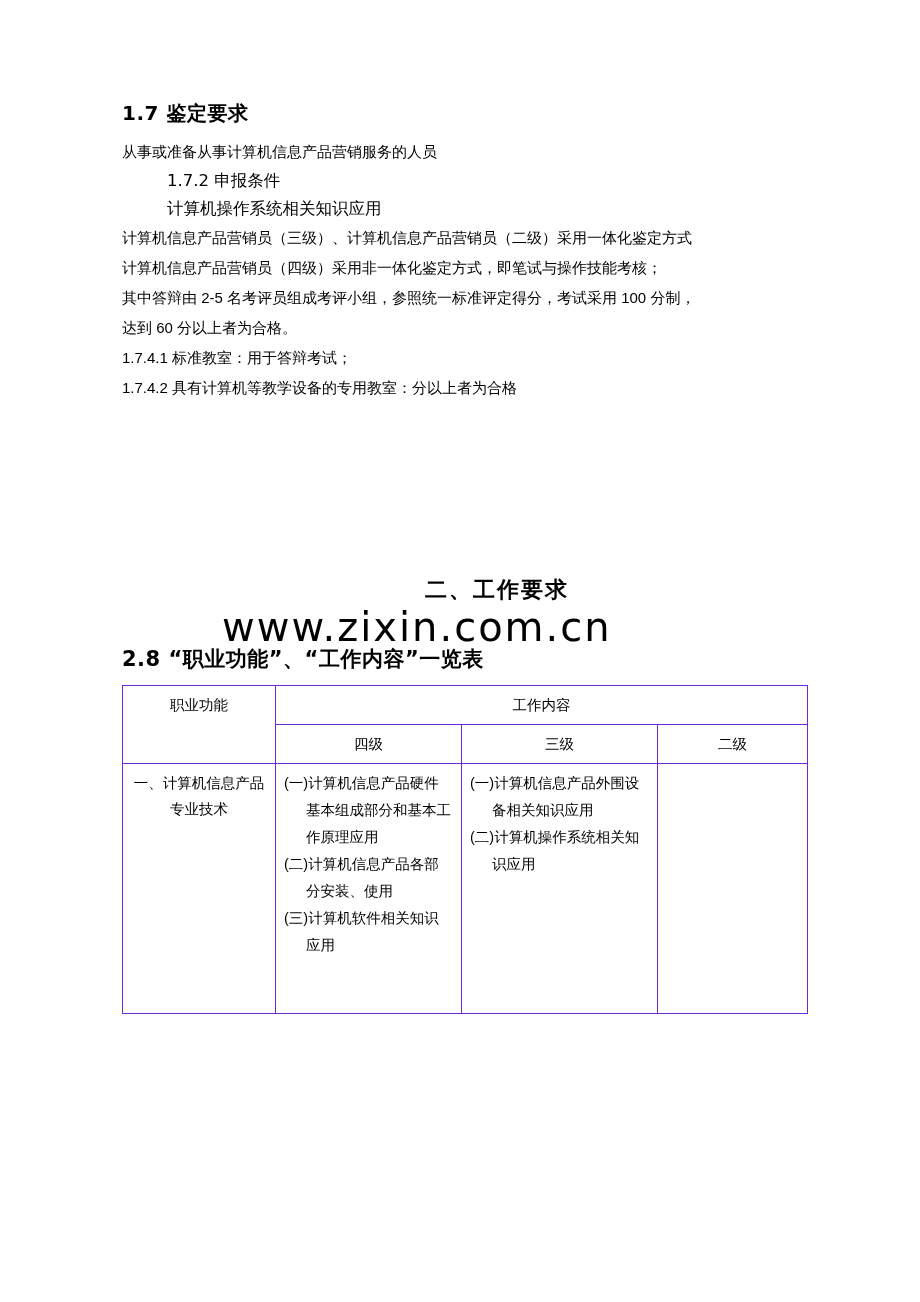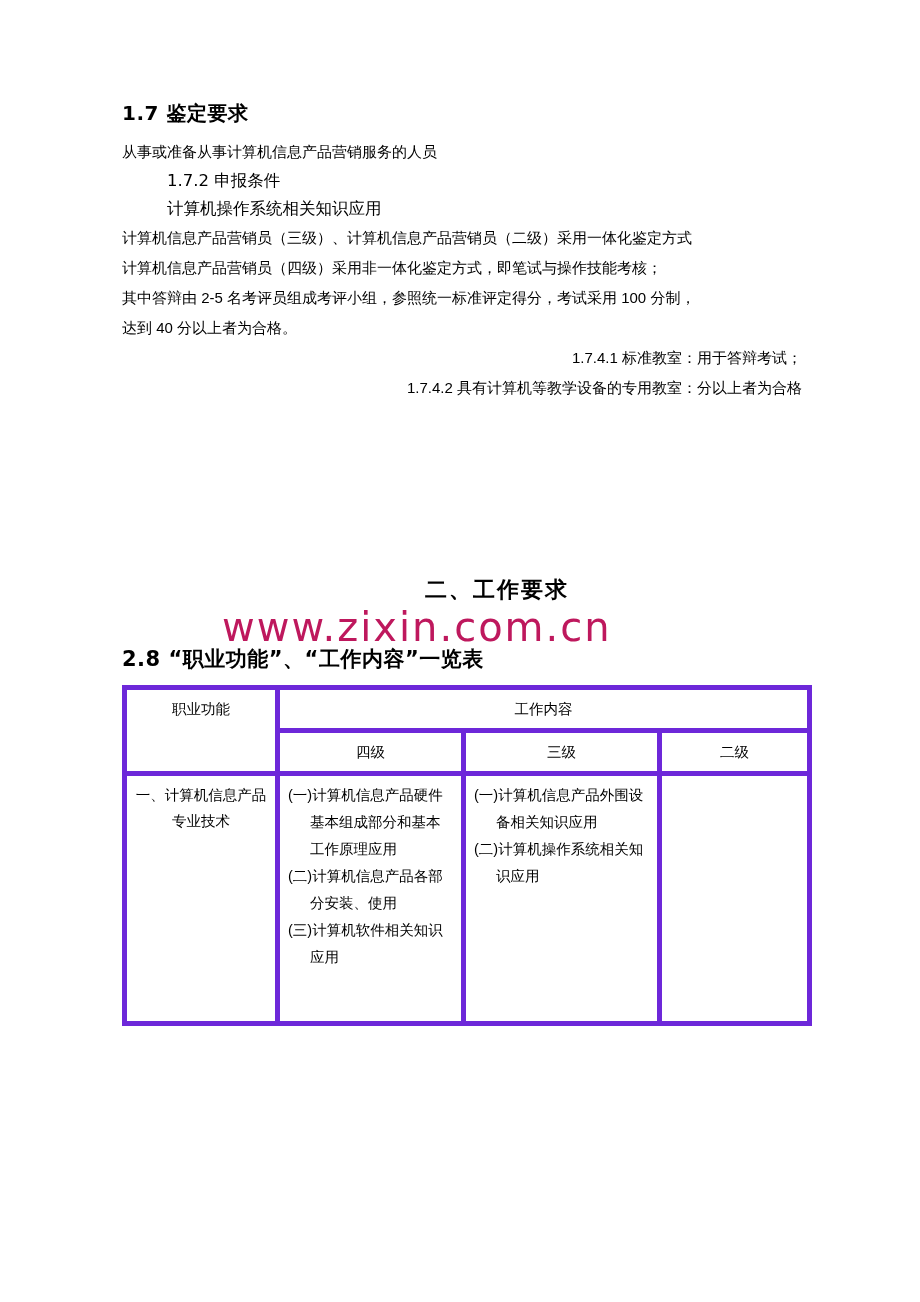--- a/index.html
+++ b/index.html
@@ -38,36 +38,36 @@
     font-family: "DejaVu Sans", "Liberation Sans", sans-serif;
   }
   .h-sub {
     font-size: 16.5px;
     margin: 0;
     padding: 3px 0 3px 0;
     font-family: "DejaVu Sans", "Liberation Sans", sans-serif;
   }
   .indent-1 { margin-left: 45px; }
   .indent-2 { margin-left: 88px; }
-  .indent-3 { margin-left: 95px; text-align: right; }
+  .indent-3 { margin-left: 95px; }
 
   .body-line {
     font-size: 15px;
     line-height: 30px;
     font-family: Liberation Sans, sans-serif;
     margin: 0;
   }
 
   
   .watermark {
     position: absolute;
     left: 222px;
     top: 604px;
     font-size: 40px;
-    color: #be185d;
+    color: #000000;
     letter-spacing: 2px;
     font-family: "DejaVu Sans", "Liberation Sans", sans-serif;
     white-space: nowrap;
     user-select: none;
   }
 
   
   .h-center {
     text-align: center;
     font-size: 22px;
@@ -86,21 +86,21 @@
   }
 
   
   table.work-table {
     border-collapse: collapse;
     width: 685px;
     table-layout: fixed;
     font-family: "DejaVu Serif", "Liberation Serif", serif;
   }
   table.work-table td, table.work-table th {
-    border: 5px solid #6d28d9;
+    border: 1px solid #6d28d9;
     font-weight: normal;
     font-size: 14.5px;
     vertical-align: top;
     padding: 6px 8px;
     line-height: 26px;
   }
   td.center-mid {
     text-align: center;
     vertical-align: middle;
   }
@@ -132,21 +132,21 @@
     <div class="h-sec">1.7 鉴定要求</div>
 
     <div class="body-line indent-2">从事或准备从事计算机信息产品营销服务的人员</div>
 
     <div class="h-sub indent-1">1.7.2 申报条件</div>
     <div class="h-sub indent-1">计算机操作系统相关知识应用</div>
 
     <div class="body-line indent-2">计算机信息产品营销员（三级）、计算机信息产品营销员（二级）采用一体化鉴定方式</div>
     <div class="body-line indent-2">计算机信息产品营销员（四级）采用非一体化鉴定方式，即笔试与操作技能考核；</div>
     <div class="body-line indent-2">其中答辩由 2-5 名考评员组成考评小组，参照统一标准评定得分，考试采用 100 分制，</div>
-    <div class="body-line indent-2">达到 40 分以上者为合格。</div>
+    <div class="body-line indent-2">达到 60 分以上者为合格。</div>
 
     <div class="body-line indent-3">1.7.4.1 标准教室：用于答辩考试；</div>
     <div class="body-line indent-3">1.7.4.2 具有计算机等教学设备的专用教室：分以上者为合格</div>
 
     <div style="height:172px"></div>
 
     <div class="h-center" style="margin-left:70px;">二、工作要求</div>
 
     <div style="height:40px"></div>
 

